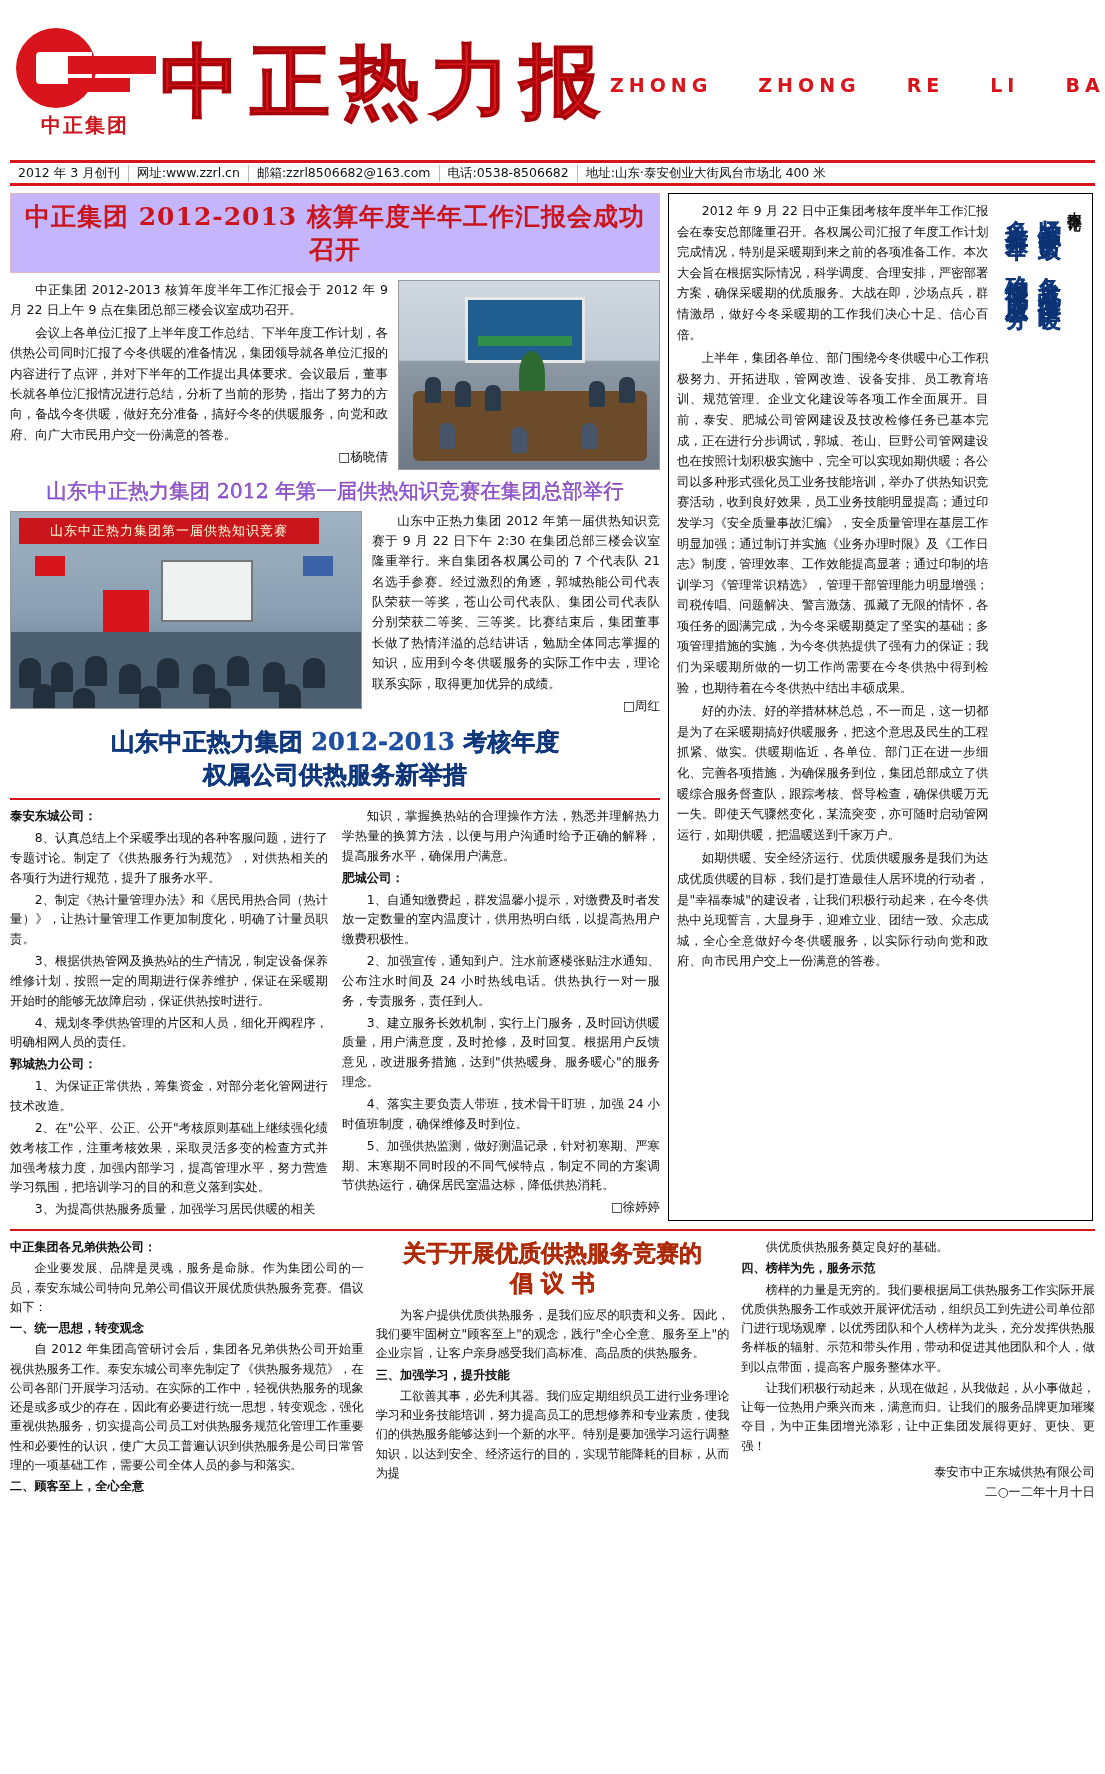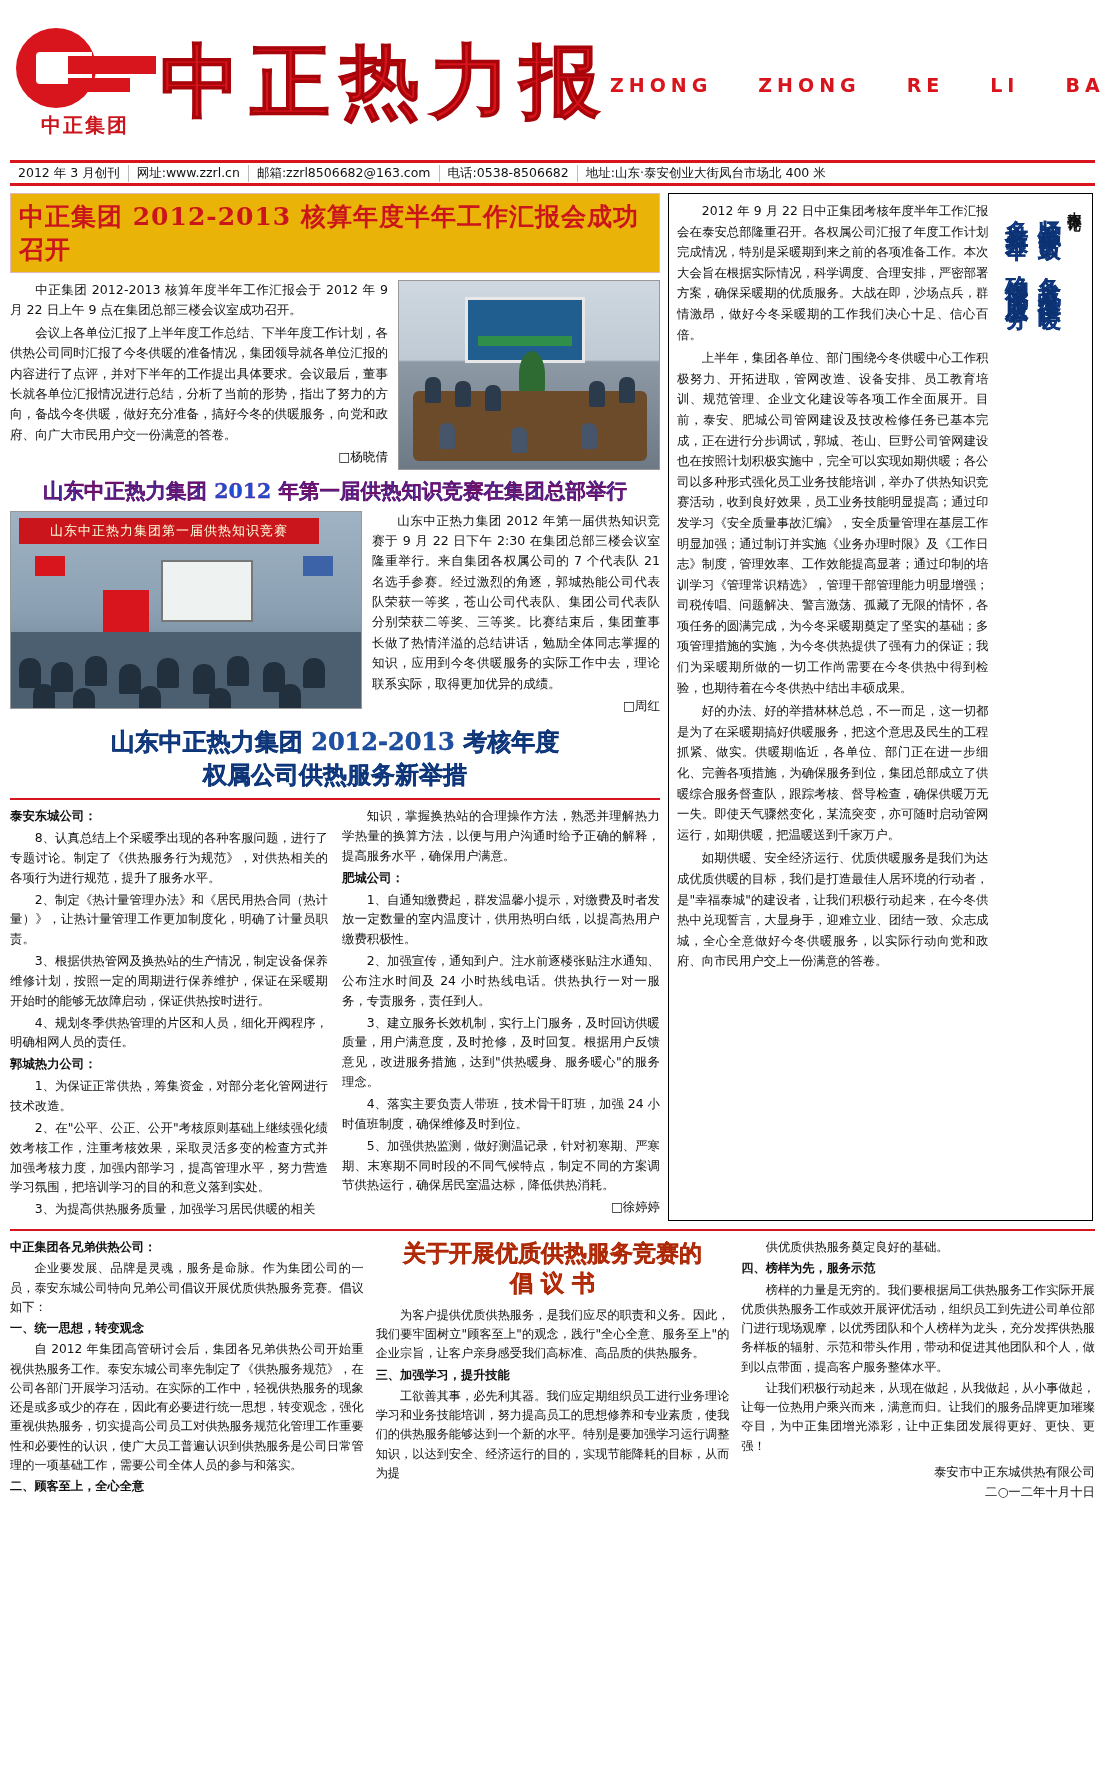--- a/index.html
+++ b/index.html
@@ -63,21 +63,21 @@
   .inforow > div { padding:0 8px; white-space:nowrap; }
   .inforow .cell + .cell { border-left:1px solid #bbb; }
 
   
   .body { display:flex; gap:8px; margin-top:7px; }
   .left { width:650px; }
   .right { width:425px; border:1px solid #000; padding:7px 8px; }
 
   
   .hl-box {
-    background:#eab308; border:1px solid #e3b6bb; padding:6px 8px; 
+    background:#c4b5fd; border:1px solid #e3b6bb; padding:6px 8px; text-align:center;
   }
   .hl1 {
     font-family:"DejaVu Serif","Liberation Serif",serif;
     font-size:25px; font-weight:bold; color:#c9151b; letter-spacing:1px;
   }
   .article { margin-top:7px; font-size:12.6px; line-height:1.62; text-align:justify; }
   .article p { margin:0 0 2px; text-indent:2em; }
   .byline { text-align:right; margin-top:2px; }
 
   .figure { float:right; width:262px; margin:0 0 4px 10px; }
@@ -89,21 +89,21 @@
   .ph-meeting .wallscreen:after { content:""; position:absolute; left:10px; top:36px; right:10px; height:10px; background:#2f8f4a; }
   .ph-meeting .banner { position:absolute; left:66px; top:20px; width:120px; height:13px; background:#c9151b; }
   .ph-meeting .table { position:absolute; left:14px; top:110px; width:234px; height:70px; background:#6b4b2a; border-radius:6px; }
   .ph-meeting .pp { position:absolute; width:16px; height:26px; background:#2c3b4b; border-radius:7px 7px 2px 2px; }
   .ph-meeting .plant { position:absolute; left:120px; top:70px; width:26px; height:46px; background:#2e6b33; border-radius:50% 50% 20% 20%; }
 
   
   .hl2 {
     margin-top:9px; text-align:center;
     font-family:"DejaVu Serif","Liberation Serif",serif;
-    font-size:20.5px; font-weight:bold; color:#1d4ed8; letter-spacing:0px;
+    font-size:20.5px; font-weight:normal; color:#8b5cf6; letter-spacing:0px;
     -webkit-text-stroke:0.3px #6d0f66;
   }
   .two-col-row { display:flex; gap:10px; margin-top:6px; }
   .ph-contest { width:352px; height:198px; position:relative; border:1px solid #999;
     background:linear-gradient(#9fb3c4 0%, #8ba0b2 50%, #5f7486 100%); overflow:hidden; }
   .ph-contest .bannerred { position:absolute; left:8px; top:6px; width:300px; height:26px; background:#c9151b; color:#ffd; font-size:13px;
     display:flex; align-items:center; justify-content:center; letter-spacing:1px; }
   .ph-contest .stage { position:absolute; left:0; top:120px; width:100%; height:78px; background:#4c5f70; }
   .ph-contest .podium { position:absolute; left:92px; top:78px; width:46px; height:46px; background:#d8141c; }
   .ph-contest .flag { position:absolute; left:24px; top:44px; width:30px; height:20px; background:#d8141c; }

